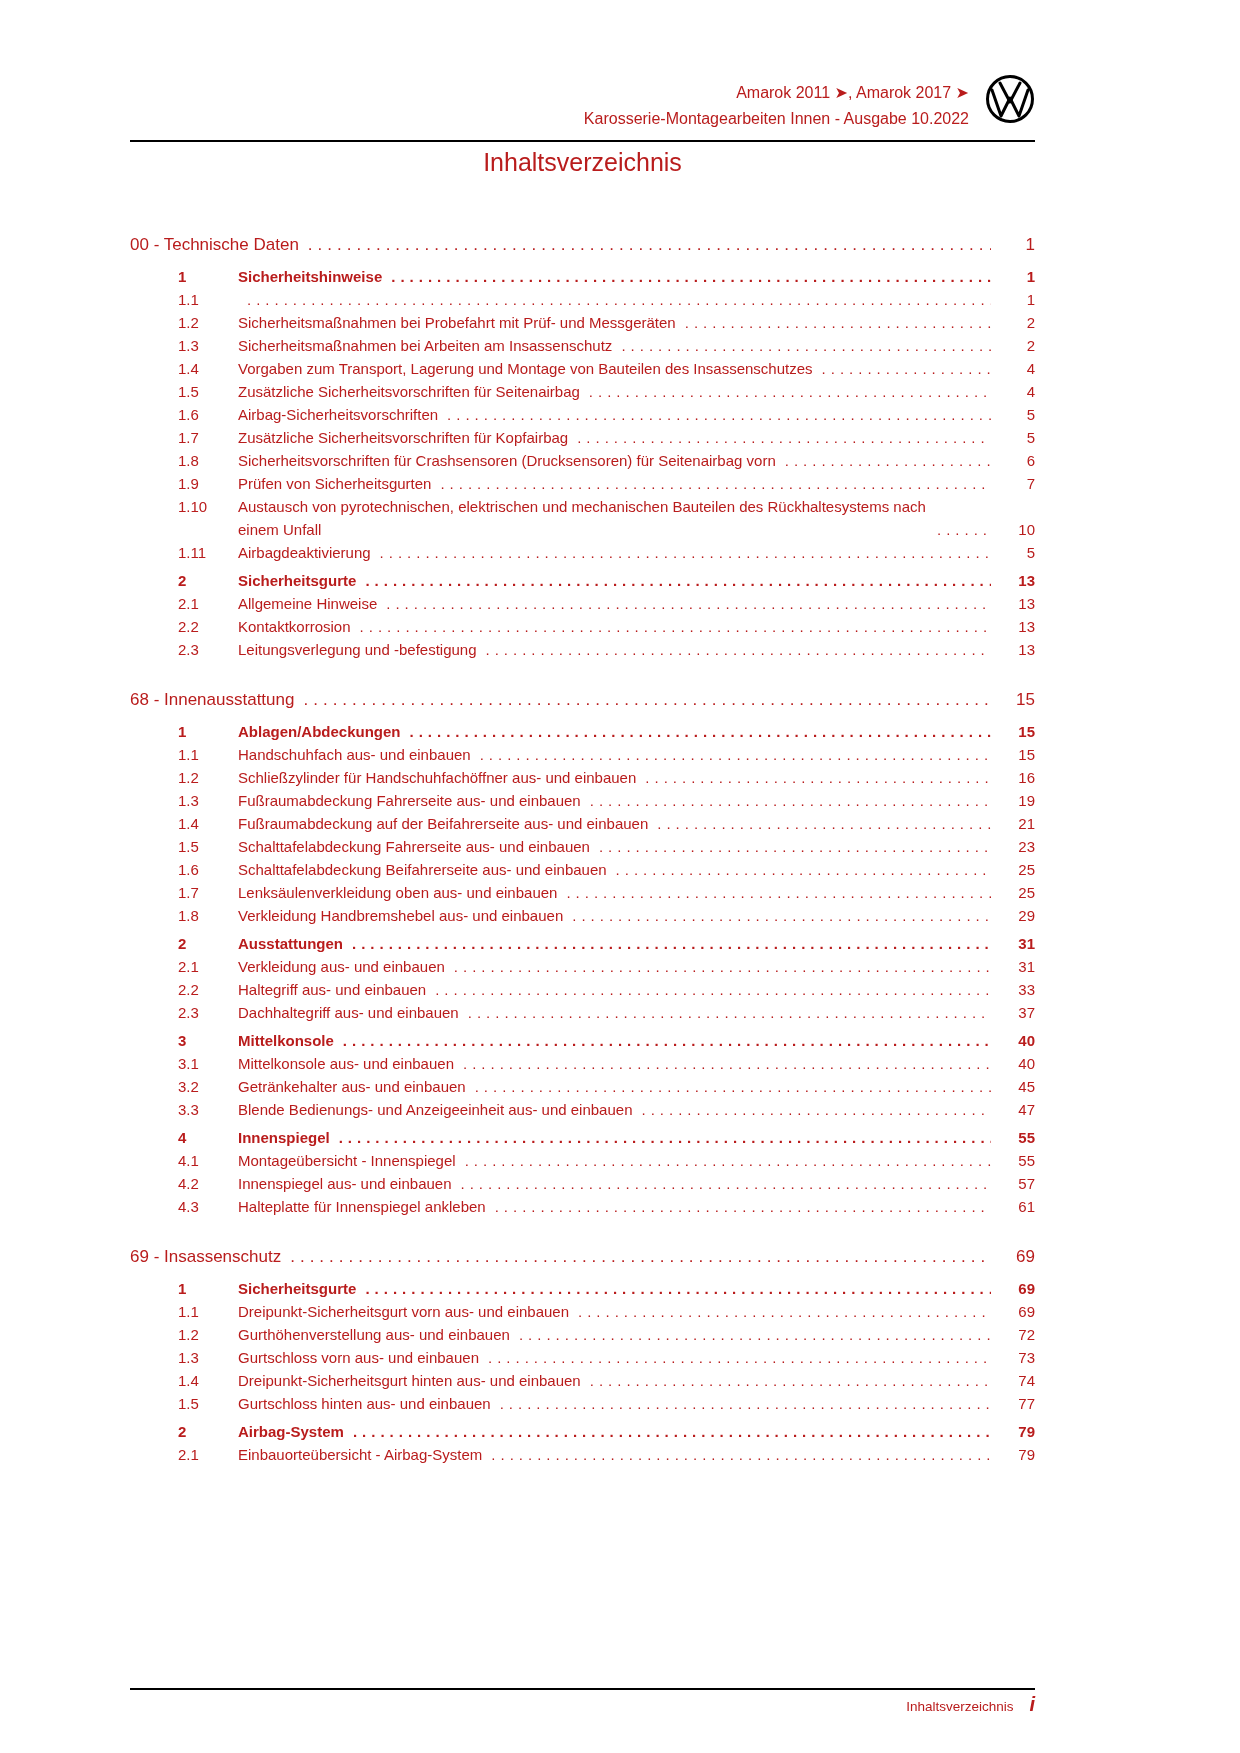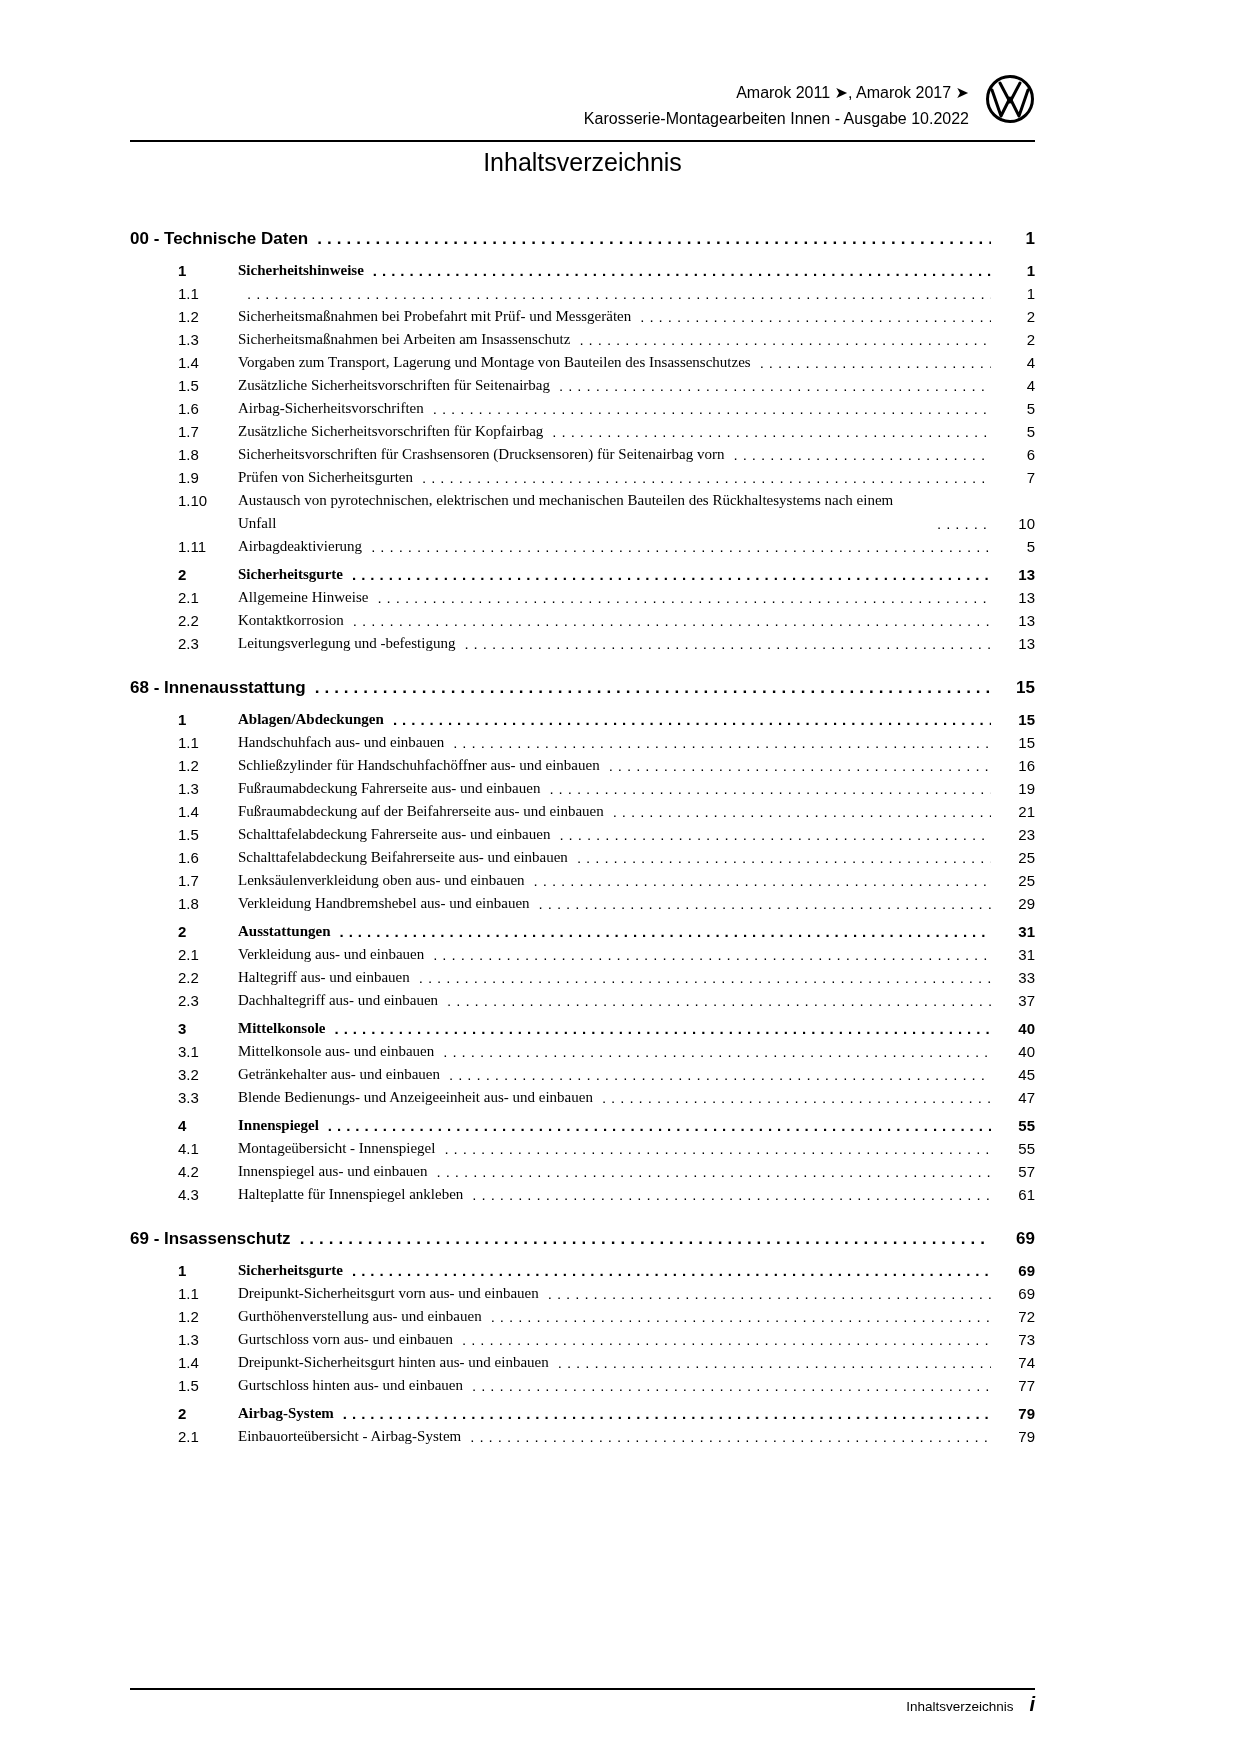--- a/index.html
+++ b/index.html
@@ -2,21 +2,21 @@
 <html><head>
 <meta charset="utf-8">
 <style>
   html, body { margin: 0; padding: 0; background: #ffffff; }
   .page {
     position: relative;
     width: 1240px;
     height: 1753px;
     background: #ffffff;
     font-family: "Liberation Sans", "DejaVu Sans", sans-serif;
-    color: #000000;
+    color: #b91c1c;
     overflow: hidden;
   }
 
   
   .header {
     position: absolute;
     top: 74px; left: 130px; right: 205px;
     display: flex;
     justify-content: flex-end;
     align-items: flex-start;
@@ -56,36 +56,35 @@
     display: flex;
     flex-direction: column;
   }
   .toc-row {
     display: flex;
     align-items: flex-end;
     font-size: 15px;
     line-height: 23px;
   }
   .toc-row.chapter {
-    font-weight: 700;
+    font-weight: 400;
     font-size: 17px;
     line-height: 25px;
-    margin-top: 20px;
+    margin-top: 26px;
     margin-bottom: 3px;
   }
   .toc-row.entry { padding-left: 48px; }
   .toc-row.lvl1 { font-weight: 700; margin-top: 5px; }
   .toc-row .num {
     flex: 0 0 60px;
     align-self: flex-start;
   }
   .toc-row .t {
     flex: 0 1 auto;
     max-width: 690px;
-    font-family: Liberation Serif, serif;
   }
   .toc-row .c-title { flex: 0 1 auto; }
   .toc-row .dots {
     flex: 1 1 20px;
     min-width: 20px;
     overflow: hidden;
     white-space: nowrap;
     margin: 0 2px 0 9px;
   }
   .toc-row .dots::after {

